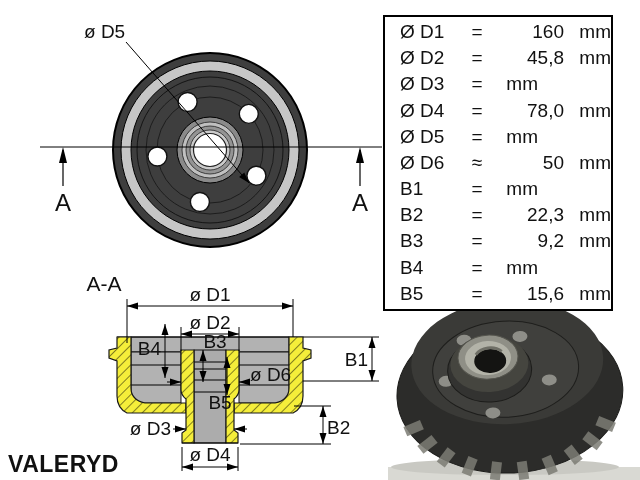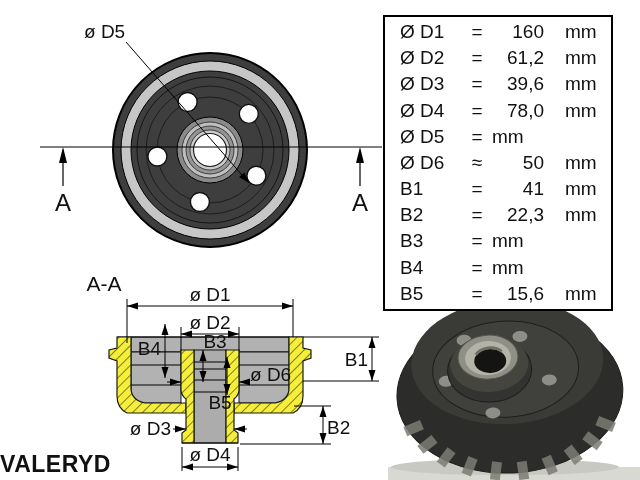--- a/index.html
+++ b/index.html
@@ -17,23 +17,23 @@
     border:2px solid #000;background:#fff;box-sizing:content-box;
     display:flex;flex-direction:column;justify-content:space-around;
     padding:2px 0;
   }
   .dim-row{
     display:flex;align-items:center;font-size:19px;color:#111;
     line-height:24px;padding-left:15px;
   }
   .dim-row .lbl{width:62px;text-align:left;}
   .dim-row .rel{width:30px;text-align:center;}
-  .dim-row .val{flex:1;text-align:right;padding-right:21px;}
-  .dim-row .unit{width:46px;text-align:left;}
-  .logo-wrap{position:absolute;left:0;top:450px;width:170px;height:28px;}
+  .dim-row .val{flex:1;text-align:right;padding-right:1px;}
+  .dim-row .unit{width:46px;text-align:right;}
+  .logo-wrap{position:absolute;left:8px;top:450px;width:170px;height:28px;}
 </style>
 </head>
 <body>
 
 <div class="canvas">
 
   
   <svg width="640" height="480" viewBox="0 0 640 480">
     <defs>
       <pattern id="hatch" width="7" height="7" patternUnits="userSpaceOnUse" patternTransform="rotate(45)">
@@ -231,27 +231,26 @@
   <div class="dim-table">
     <div class="dim-row">
       <span class="lbl">Ø D1</span>
       <span class="rel">=</span>
       <span class="val">160</span>
       <span class="unit">mm</span>
     </div>
     <div class="dim-row">
       <span class="lbl">Ø D2</span>
       <span class="rel">=</span>
-      <span class="val">61,2</span>
+      <span class="val">45,8</span>
       <span class="unit">mm</span>
     </div>
     <div class="dim-row">
       <span class="lbl">Ø D3</span>
       <span class="rel">=</span>
-      <span class="val">39,6</span>
       <span class="unit">mm</span>
     </div>
     <div class="dim-row">
       <span class="lbl">Ø D4</span>
       <span class="rel">=</span>
       <span class="val">78,0</span>
       <span class="unit">mm</span>
     </div>
     <div class="dim-row">
       <span class="lbl">Ø D5</span>
@@ -260,32 +259,32 @@
     </div>
     <div class="dim-row">
       <span class="lbl">Ø D6</span>
       <span class="rel">≈</span>
       <span class="val">50</span>
       <span class="unit">mm</span>
     </div>
     <div class="dim-row">
       <span class="lbl">B1</span>
       <span class="rel">=</span>
-      <span class="val">41</span>
       <span class="unit">mm</span>
     </div>
     <div class="dim-row">
       <span class="lbl">B2</span>
       <span class="rel">=</span>
       <span class="val">22,3</span>
       <span class="unit">mm</span>
     </div>
     <div class="dim-row">
       <span class="lbl">B3</span>
       <span class="rel">=</span>
+      <span class="val">9,2</span>
       <span class="unit">mm</span>
     </div>
     <div class="dim-row">
       <span class="lbl">B4</span>
       <span class="rel">=</span>
       <span class="unit">mm</span>
     </div>
     <div class="dim-row">
       <span class="lbl">B5</span>
       <span class="rel">=</span>

